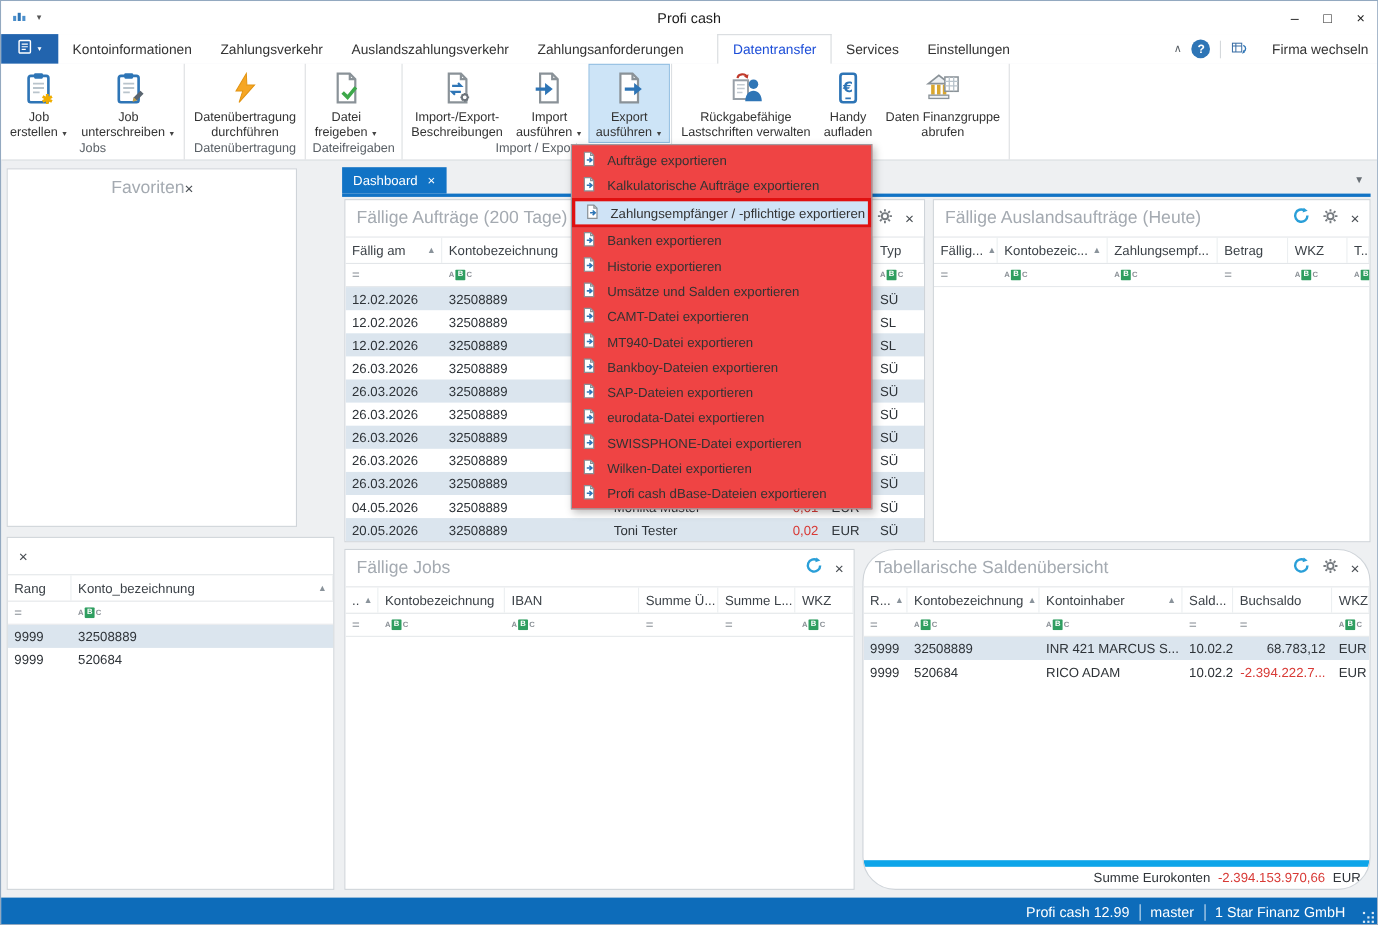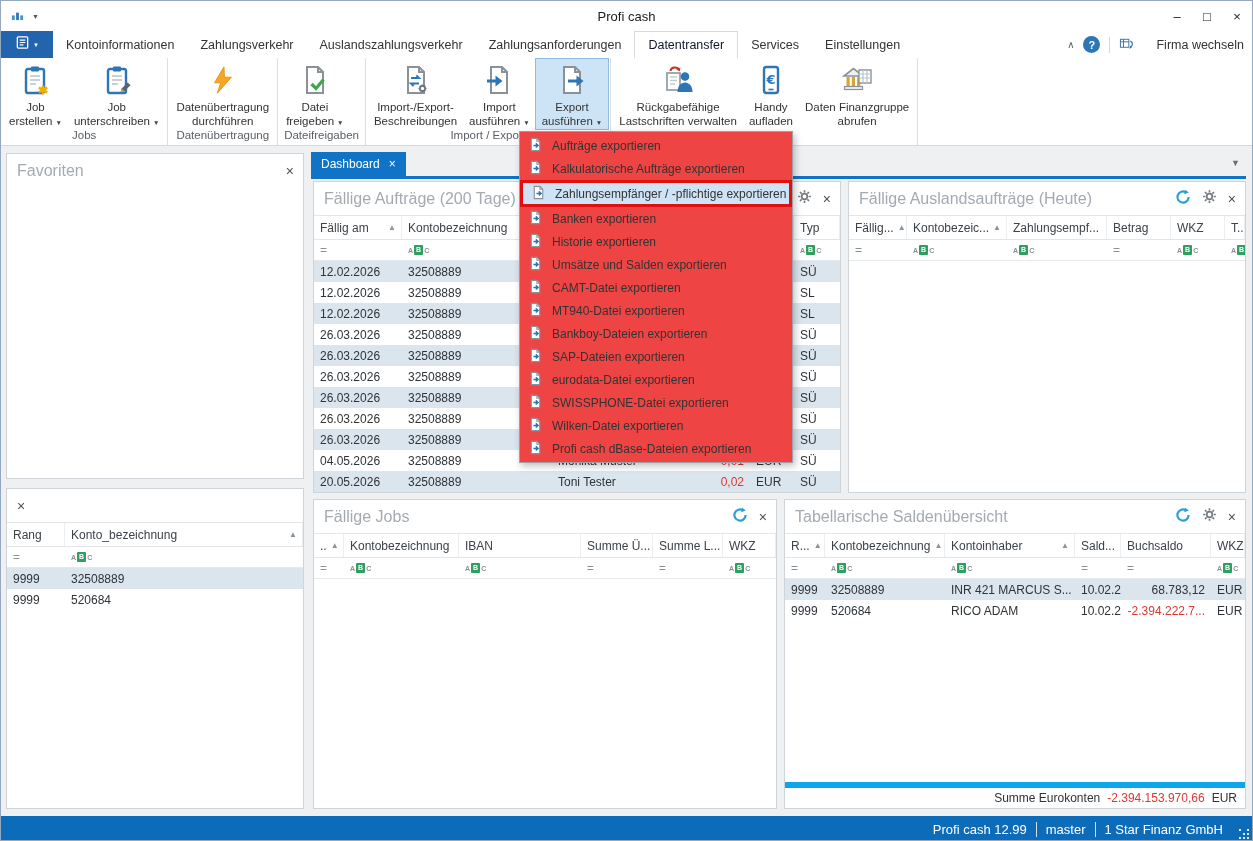--- a/index.html
+++ b/index.html
@@ -12,21 +12,21 @@
   #qat .qarr{font-size:7px;color:#555;}
   #wintitle{position:absolute;left:0;right:0;text-align:center;font-size:13px;color:#1a1a1a;pointer-events:none;}
   #winbtns{margin-left:auto;display:flex;height:100%;}
   .winbtn{width:30px;display:flex;align-items:center;justify-content:center;font-size:13px;color:#222;}
 
   
   #tabbar{position:absolute;top:30px;left:0;width:100%;height:27px;background:#fff;display:flex;align-items:stretch;}
   #appbtn{width:52px;background:#2264ae;display:flex;align-items:center;justify-content:center;gap:3px;}
   #appbtn .qarr{color:#fff;font-size:6px;}
   .tab{padding:0 13px;display:flex;align-items:center;font-size:12.5px;color:#333;white-space:nowrap;}
-  .tab.active{color:#0f172a;border:1px solid #d8dbde;border-bottom:none;background:#fff;}
+  .tab.active{color:#1d4ed8;border:1px solid #d8dbde;border-bottom:none;background:#fff;margin-left:18px;}
   #tabbar-right{margin-left:auto;display:flex;align-items:center;gap:9px;padding-right:8px;}
   #collapse-ribbon{color:#5a6066;font-size:10px;}
   #helpbtn{width:17px;height:17px;border-radius:50%;background:#2e75b6;color:#fff;font-size:11px;font-weight:bold;display:flex;align-items:center;justify-content:center;}
   #tb-sep{width:1px;height:16px;background:#d4d8db;}
   #firma{display:flex;align-items:center;gap:22px;font-size:12.5px;color:#333;}
 
   
   #ribbon{position:absolute;top:57px;left:0;width:100%;height:88px;background:#fff;border-bottom:1px solid #d5d9dd;display:flex;z-index:5;}
   .rgroup{display:flex;flex-direction:column;border-right:1px solid #dcdfe2;padding:1px 2px 0;}
   .rbuttons{flex:1;display:flex;align-items:stretch;}
@@ -63,26 +63,26 @@
   .abcg{display:inline-flex;align-items:center;gap:1px;font-size:7px;color:#8a9096;font-weight:bold;}
   .abcg .b{background:#2f9e60;color:#fff;padding:0 2px;line-height:10px;border-radius:1px;}
   .tbody{flex:1;overflow:hidden;}
   .trow{display:flex;height:21px;align-items:center;font-size:12px;color:#2e3338;}
   .trow>span{padding:0 6px;white-space:nowrap;overflow:hidden;}
   .tbody div.trow:nth-of-type(odd){background:#dbe5ee;}
   .neg{color:#d83a36;}
   .tfoot{height:26px;min-height:26px;border-top:6px solid #0ea5e9;display:flex;justify-content:flex-end;align-items:center;gap:7px;padding:0 8px;font-size:12px;color:#2e3338;}
   .tfoot .val{color:#d83a36;}
 
-  #panel-favoriten{left:5px;top:152px;width:298px;height:326px;}
+  #panel-favoriten{left:5px;top:152px;width:264px;height:326px;align-items:center;}
   #panel-ak{left:5px;top:487px;width:298px;height:321px;}
   #panel-fa{left:312px;top:180px;width:528px;height:312px;}
   #panel-aa{left:847px;top:180px;width:398px;height:312px;}
   #panel-fj{left:312px;top:498px;width:464px;height:310px;}
-  #panel-ts{left:783px;top:498px;width:462px;height:310px;}
+  #panel-ts{left:783px;top:498px;width:462px;height:310px;border-radius:30px;}
 
   
   #panel-fa .thead>div:nth-of-type(1),#panel-fa .tfilter>div:nth-of-type(1),#panel-fa .trow>span:nth-of-type(1){width:88px;flex:none;}
   #panel-fa .thead>div:nth-of-type(2),#panel-fa .tfilter>div:nth-of-type(2),#panel-fa .trow>span:nth-of-type(2){width:150px;flex:none;}
   #panel-fa .thead>div:nth-of-type(3),#panel-fa .tfilter>div:nth-of-type(3),#panel-fa .trow>span:nth-of-type(3){flex:1;}
   #panel-fa .thead>div:nth-of-type(4),#panel-fa .tfilter>div:nth-of-type(4),#panel-fa .trow>span:nth-of-type(4){width:80px;flex:none;}
   #panel-fa .trow>span:nth-of-type(4){text-align:right;color:#d83a36;}
   #panel-fa .thead>div:nth-of-type(5),#panel-fa .tfilter>div:nth-of-type(5),#panel-fa .trow>span:nth-of-type(5){width:44px;flex:none;}
   #panel-fa .thead>div:nth-of-type(6),#panel-fa .tfilter>div:nth-of-type(6),#panel-fa .trow>span:nth-of-type(6){width:46px;flex:none;}
 

